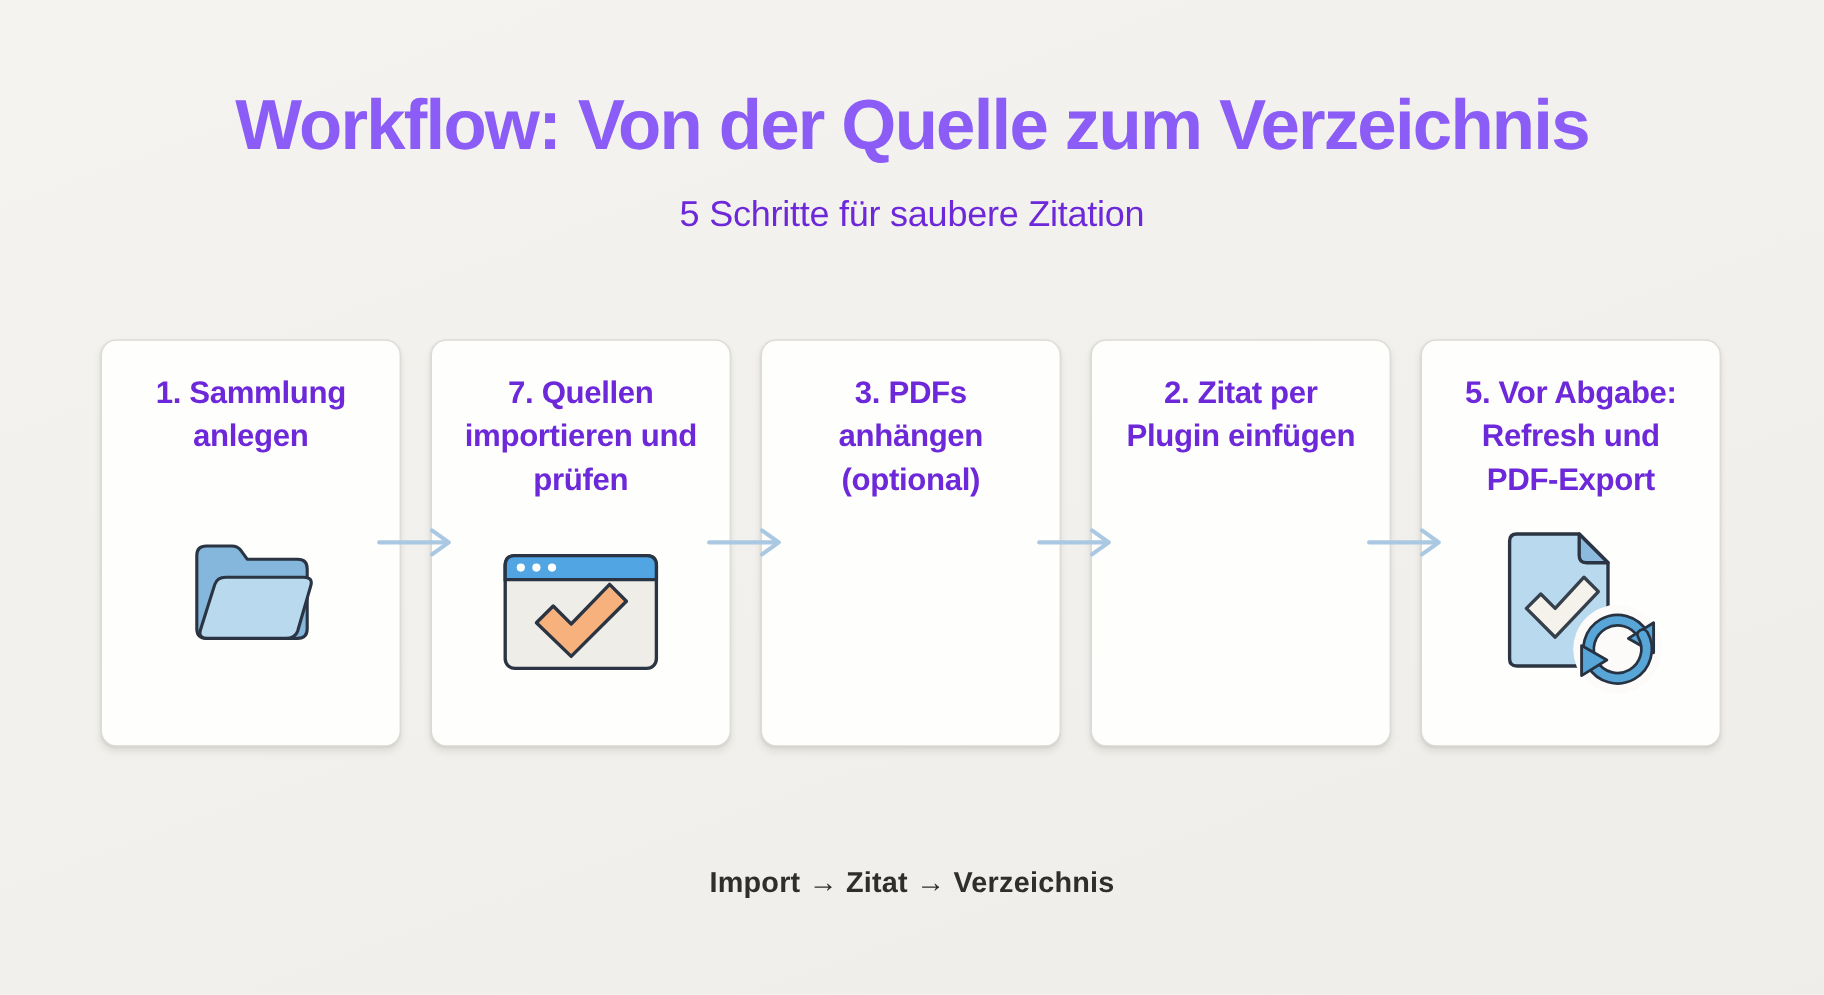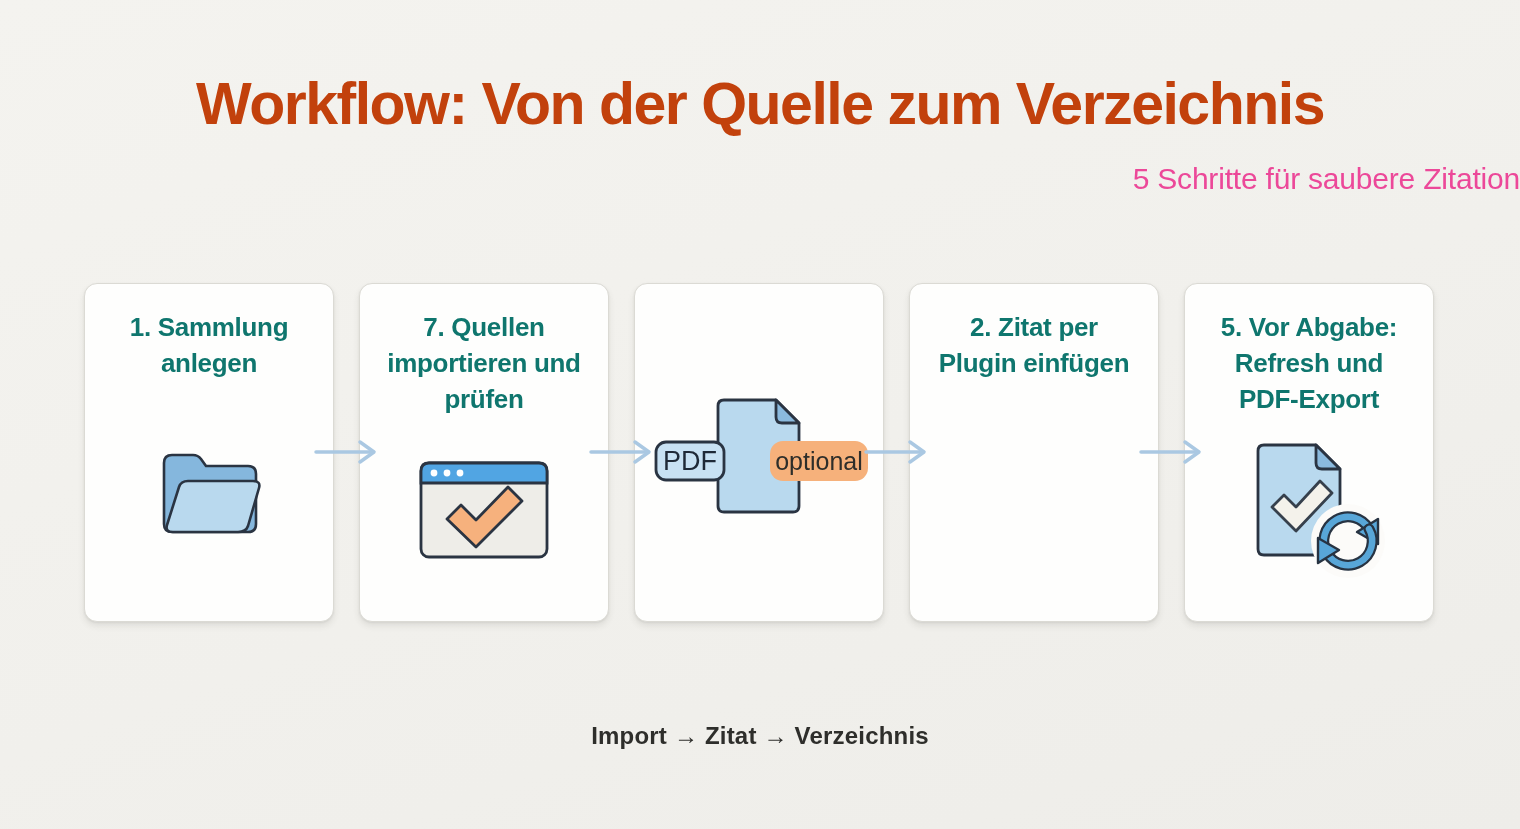--- a/index.html
+++ b/index.html
@@ -5,37 +5,36 @@
   html,body{margin:0;padding:0;}
   body{
     width:1520px;height:829px;overflow:hidden;position:relative;
     background:linear-gradient(160deg,#f4f3ef 0%,#f1f0ec 55%,#eeede9 100%);
     font-family:"Liberation Sans","DejaVu Sans",sans-serif;
     -webkit-font-smoothing:antialiased;
   }
   .header{position:absolute;top:0;left:0;width:100%;text-align:center;}
   .main-title{
     margin:0;padding-top:70px;font-size:59px;font-weight:700;
-    letter-spacing:-1.5px;color:#c2410c;
+    letter-spacing:-1.5px;color:#8b5cf6;
   }
   .subtitle{
-    margin:24px 0 0 0;font-size:30px;font-weight:400;color:#ec4899;
+    margin:24px 0 0 0;font-size:30px;font-weight:400;color:#6d28d9;
     letter-spacing:-0.2px;
-    text-align:right;
   }
   .cards-row{position:absolute;top:283px;left:84px;display:flex;align-items:stretch;}
   .card{
     box-sizing:border-box;width:250px;height:339px;flex:none;
     background:#fefefd;border:1.5px solid #dbdad4;border-radius:13px;
     box-shadow:0 4px 6px rgba(70,70,62,.10),0 1px 2px rgba(70,70,62,.08);
     display:flex;flex-direction:column;align-items:center;
     padding:26px 12px 18px 12px;
   }
   .card-title{
-    font-size:26px;font-weight:700;color:#0f766e;text-align:center;
+    font-size:26px;font-weight:700;color:#6d28d9;text-align:center;
     line-height:1.38;letter-spacing:-0.3px;max-width:196px;
   }
   .icon-area{flex:1;width:100%;display:flex;align-items:center;justify-content:center;}
   .arrow-slot{width:25px;flex:none;position:relative;}
   .arrow-slot svg{position:absolute;left:50%;top:157px;transform:translateX(-50%);overflow:visible;}
   .footer{
     position:absolute;top:722px;left:0;width:100%;text-align:center;
     font-size:24px;color:#2e2e2b;letter-spacing:0.2px;font-weight:bold;
   }
   svg text{font-family:"Liberation Sans","DejaVu Sans",sans-serif;}
@@ -82,34 +81,21 @@
   </div>
 
   <div class="arrow-slot">
     <svg width="68" height="24" viewBox="0 0 68 24">
       <line x1="3" y1="12" x2="58" y2="12" stroke="#aac8e2" stroke-width="3.5" stroke-linecap="round"></line>
       <polyline points="47,2 61,12 47,22" fill="none" stroke="#aac8e2" stroke-width="3.5" stroke-linecap="round" stroke-linejoin="round"></polyline>
     </svg>
   </div>
 
   <div class="card">
-    <div class="icon-area">
-      <svg width="222" height="122" viewBox="0 0 222 122">
-        <path d="M76 4 L128 4 L151 27 L151 110 Q151 116 145 116 L76 116 Q70 116 70 110 L70 10 Q70 4 76 4 Z" fill="#b9d9ee" stroke="#2a3442" stroke-width="2.8" stroke-linejoin="round"></path>
-        <path d="M128 4 L151 27 L134 27 Q128 27 128 21 Z" fill="#8bbade" stroke="#2a3442" stroke-width="2.8" stroke-linejoin="round"></path>
-        <g>
-          <rect x="8" y="46" width="68" height="38" rx="10" fill="#c8e1f3" stroke="#2a3442" stroke-width="2.8"></rect>
-          <text x="42" y="74" text-anchor="middle" font-size="27" font-weight="500" fill="#1f2937">PDF</text>
-        </g>
-        <g>
-          <rect x="122" y="45" width="98" height="40" rx="13" fill="#f6b17b"></rect>
-          <text x="171" y="74" text-anchor="middle" font-size="25" fill="#2e2e2a">optional</text>
-        </g>
-      </svg>
-    </div>
+    <div class="card-title">3. PDFs anhängen (optional)</div>
   </div>
 
   <div class="arrow-slot">
     <svg width="68" height="24" viewBox="0 0 68 24">
       <line x1="3" y1="12" x2="58" y2="12" stroke="#aac8e2" stroke-width="3.5" stroke-linecap="round"></line>
       <polyline points="47,2 61,12 47,22" fill="none" stroke="#aac8e2" stroke-width="3.5" stroke-linecap="round" stroke-linejoin="round"></polyline>
     </svg>
   </div>
 
   <div class="card">

